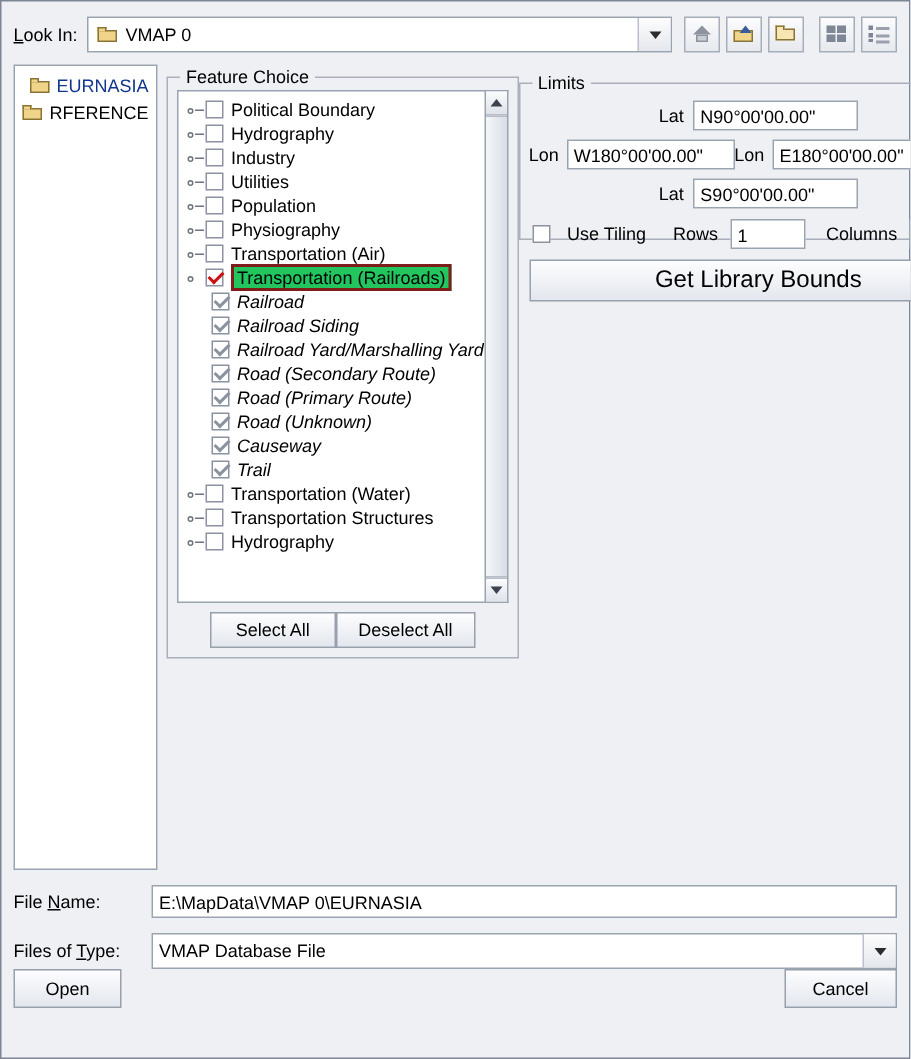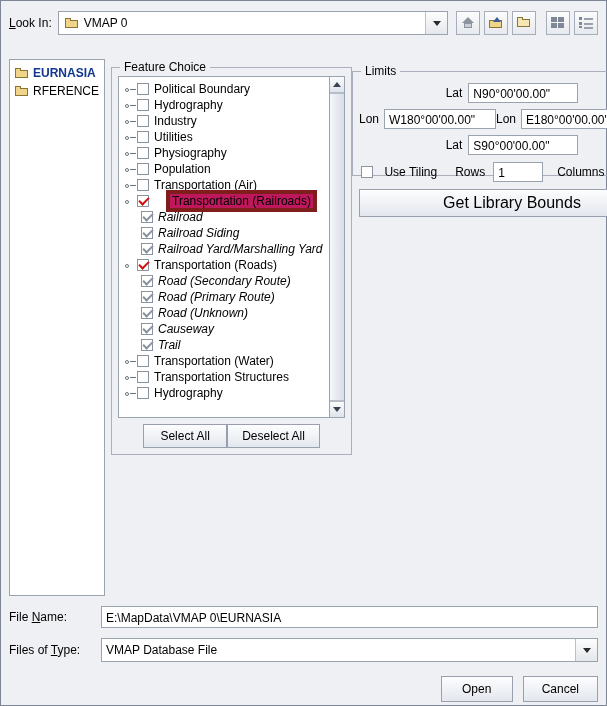--- a/index.html
+++ b/index.html
@@ -23,21 +23,21 @@
     border: 1px solid #7d8597;
     box-sizing: border-box;
     padding: 8px 8px 0 8px;
   }
 
   
   .lookin-row {
     display: flex;
     align-items: center;
     height: 28px;
-    margin-bottom: 22px;
+    margin-bottom: 6px;
   }
   .lookin-label {
     font-size: 12px;
     margin-right: 6px;
     white-space: nowrap;
   }
   .lookin-label u { text-decoration: underline; }
   .combo {
     flex: 1;
     height: 24px;
@@ -230,21 +230,22 @@
   .place {
     display: flex;
     align-items: center;
     gap: 4px;
     padding: 2px 3px;
     font-size: 12px;
     white-space: nowrap;
   }
   .place.sel {
     color: #12368e;
-    font-weight: bold;
+    font-weight: normal;
+    justify-content: flex-end;
   }
 
   .right-col {
     flex: 1;
     display: flex;
     flex-direction: row;
   }
 
   
   .group {
@@ -343,24 +344,24 @@
     content: "";
     position: absolute;
     left: 1px; top: 1px;
     width: 8px; height: 4px;
     border-left: 2px solid #8b93a0;
     border-bottom: 2px solid #8b93a0;
     transform: rotate(-45deg);
   }
   .node.indent1 { padding-left: 22px; }
   .node.sel .label {
-    background: #be185d;
-    border: 4px solid #7f1d1d;
+    background: #22c55e;
+    border: 2px solid #7f1d1d;
     padding: 0 2px;
-    margin: -1px 12px;
+    margin: -1px 0;
   }
   .node .label.italic { font-style: italic; }
 
   .vscroll {
     width: 15px;
     background: #e9ecf1;
     border: 1px solid #9aa3b0;
     border-left: none;
     box-sizing: border-box;
     display: flex;
@@ -520,23 +521,22 @@
     border: 1px solid #9aa3b0;
     box-sizing: border-box;
     display: flex;
     align-items: center;
     padding-left: 4px;
   }
   .field-combo .txtv { flex: 1; font-size: 12px; }
 
   .action-row {
     display: flex;
-    justify-content: flex-end;
+    justify-content: space-between;
     gap: 10px;
-    margin-top: 14px;
   }
   .action-row .btn { min-width: 72px; padding: 5px 18px; }
 </style>
 </head>
 <body>
 
 <div class="dialog">
 
   <div class="lookin-row">
     <div class="lookin-label"><u>L</u>ook In:</div>
@@ -625,28 +625,28 @@
                   <span class="handle-dot"></span>
                 </span>
               <span class="cb"></span>
               <span class="label">Utilities</span>
             </div>
             <div class="node">
               <span class="handle">
                   <span class="handle-dot"></span>
                 </span>
               <span class="cb"></span>
+              <span class="label">Population</span>
+            </div>
+            <div class="node">
+              <span class="handle">
+                  <span class="handle-dot"></span>
+                </span>
+              <span class="cb"></span>
               <span class="label">Physiography</span>
-            </div>
-            <div class="node">
-              <span class="handle">
-                  <span class="handle-dot"></span>
-                </span>
-              <span class="cb"></span>
-              <span class="label">Population</span>
             </div>
             <div class="node">
               <span class="handle">
                   <span class="handle-dot"></span>
                 </span>
               <span class="cb"></span>
               <span class="label">Transportation (Air)</span>
             </div>
 
             <div class="node sel">
@@ -663,27 +663,20 @@
             </div>
             <div class="node indent1">
               <span class="cb checked-gray"></span>
               <span class="label italic">Railroad Siding</span>
             </div>
             <div class="node indent1">
               <span class="cb checked-gray"></span>
               <span class="label italic">Railroad Yard/Marshalling Yard</span>
             </div>
 
-            <div class="node">
-              <span class="handle">
-                  <span class="handle-dot open"></span>
-                </span>
-              <span class="cb checked-red"></span>
-              <span class="label">Transportation (Roads)</span>
-            </div>
 
             <div class="node indent1">
               <span class="cb checked-gray"></span>
               <span class="label italic">Road (Secondary Route)</span>
             </div>
             <div class="node indent1">
               <span class="cb checked-gray"></span>
               <span class="label italic">Road (Primary Route)</span>
             </div>
             <div class="node indent1">

